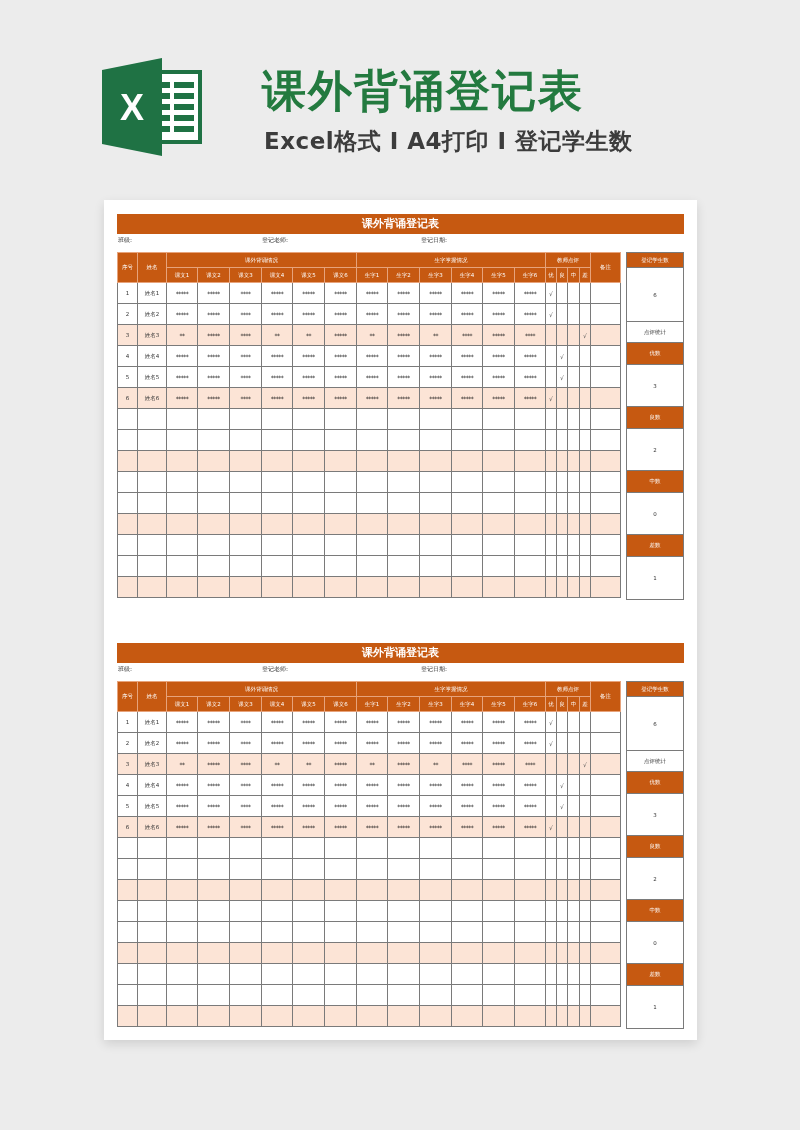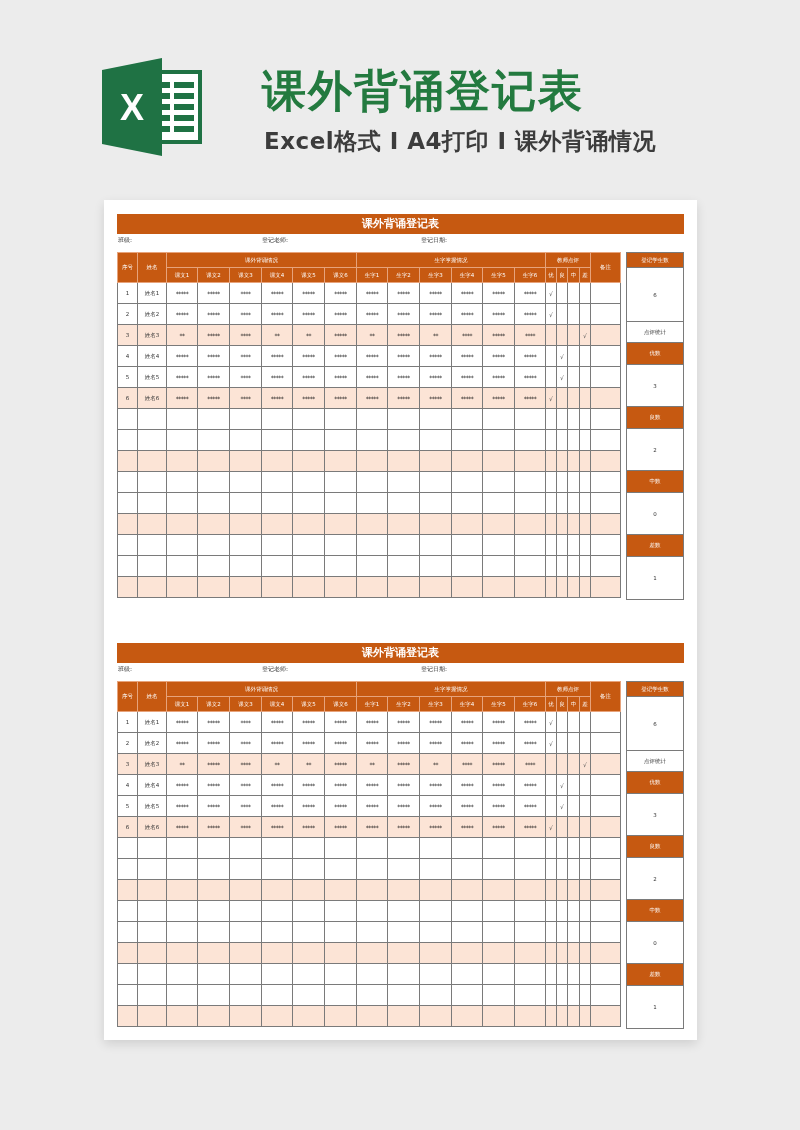--- a/index.html
+++ b/index.html
@@ -92,21 +92,21 @@
       <rect x="56" y="57" width="12" height="6"></rect>
         <rect x="72" y="57" width="20" height="6"></rect>
       <rect x="56" y="68" width="12" height="6"></rect>
         <rect x="72" y="68" width="20" height="6"></rect>
     </g>
     <polygon points="0,12 60,0 60,98 0,86" fill="#1f7244"></polygon>
     <text x="30" y="62" font-family="Liberation Sans, sans-serif" font-size="36" font-weight="bold" fill="#ffffff" text-anchor="middle">X</text>
   </svg>
 </div>
 <div class="banner-title">课外背诵登记表</div>
-<div class="banner-sub">Excel格式 I A4打印 I 课外背诵情况</div>
+<div class="banner-sub">Excel格式 I A4打印 I 登记学生数</div>
 
 <div class="paper">
 
   <div class="sheet s1">
     <div class="title-bar">课外背诵登记表</div>
     <div class="info class">班级:</div>
     <div class="info teacher">登记老师:</div>
     <div class="info date">登记日期:</div>
 
     <table class="grid">

